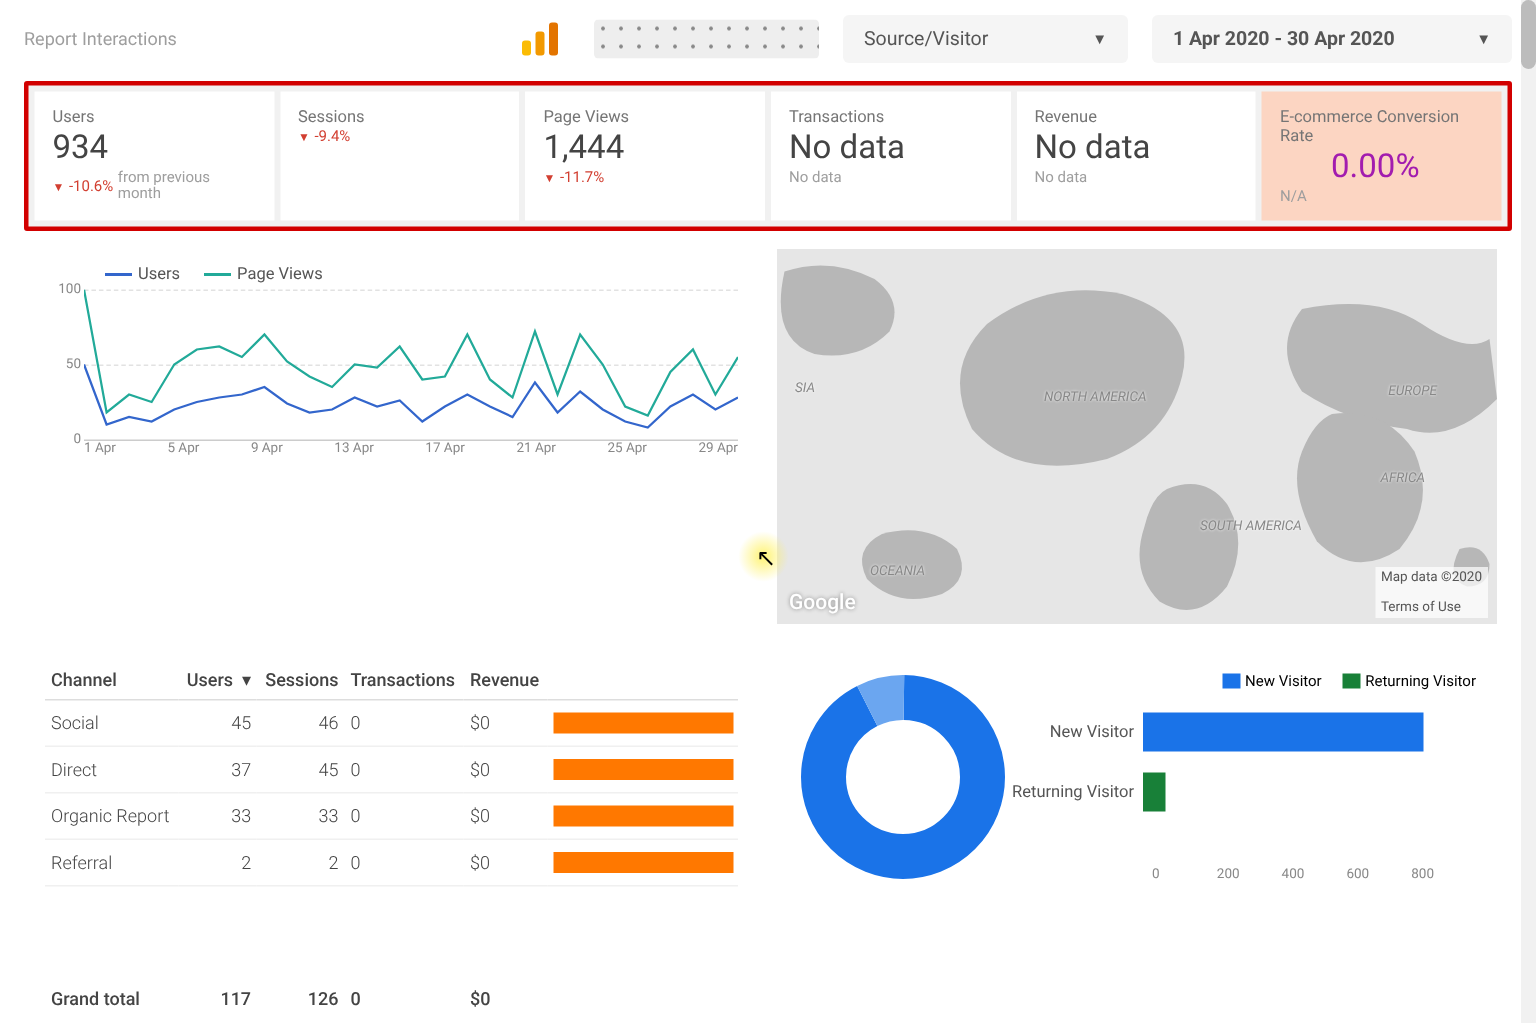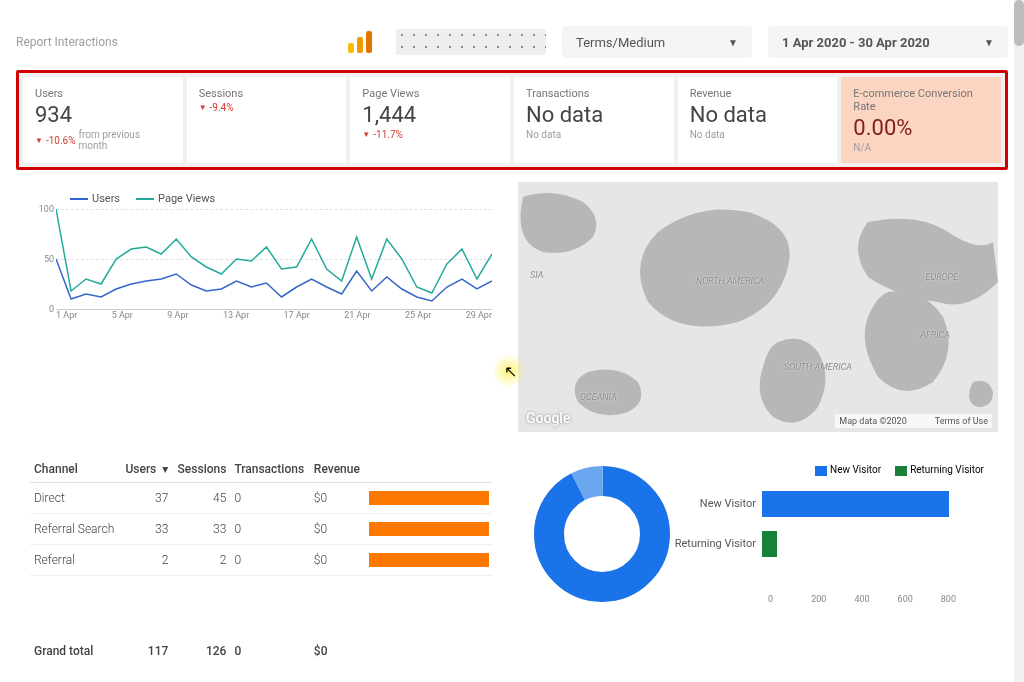--- a/index.html
+++ b/index.html
@@ -5,21 +5,21 @@
   * { box-sizing: border-box; margin: 0; padding: 0; }
   body {
     font-family: Roboto, Arial, sans-serif;
     background: #f0f0f0;
     width: 1024px;
     height: 682px;
     overflow: hidden;
     position: relative;
   }
   .page {
-    padding: 26px 16px;
+    padding: 10px 16px;
     background: #fff;
     width: 1024px;
     height: 682px;
     position: relative;
   }
   .scrollbar {
     position: absolute;
     right: 0; top: 0;
     width: 10px;
     height: 100%;
@@ -83,21 +83,21 @@
     background: #f1f1f1;
   }
   .kpi-card {
     background: #fff;
     flex: 1;
     padding: 10px 12px;
   }
   .kpi-card.highlight { background: #fcd5c2; }
   .kpi-label { font-size: 11px; color: #757575; }
   .kpi-value { font-size: 22px; color: #444; font-weight: 400; margin-top: 2px;}
-  .kpi-value.red { color: #7f1d1d; }
+  .kpi-value.red { color: #a21caf; margin-left: 34px; }
   .kpi-change { font-size: 10px; color: #d23f31; margin-top: 2px; display: flex; align-items: center; gap: 3px;}
   .kpi-change.gray { color: #9e9e9e; }
   .kpi-change .arrow { font-size: 8px; }
   
   .main-grid {
     display: grid;
     grid-template-columns: 490px 480px;
     grid-template-rows: auto auto;
     gap: 12px;
     margin-top: 12px;
@@ -116,21 +116,21 @@
   .chart-area { position: relative; height: 115px; margin-top: 4px;}
   .y-axis { position: absolute; left: 0; top: 0; bottom: 15px; width: 24px;}
   .y-tick { position: absolute; right: 0; font-size: 9px; color: #888; transform: translateY(-50%);}
   .grid-line { position: absolute; left: 26px; right: 0; border-top: 1px dashed #e2e2e2; }
   .x-axis { position: absolute; left: 26px; right: 0; bottom: 0; height: 14px; display: flex; justify-content: space-between;}
   .x-tick { font-size: 9px; color: #888; }
   svg.lines { position: absolute; left: 26px; right: 0; top: 0; bottom: 15px; width: calc(100% - 26px); height: 100px;}
   
   .map-card { height: 250px; background: #e6e6e6; }
   .map-label { position: absolute; font-size: 9px; color: #888; font-style: italic; text-shadow: 0 0 2px #fff;}
-  .map-footer { position: absolute; bottom: 4px; right: 6px; display:flex; gap:28px; font-size: 9px; color: #555; background: rgba(255,255,255,.7); padding: 2px 4px;}
+  .map-footer { position: absolute; bottom: 4px; right: 6px; display:flex; gap:10px; font-size: 9px; color: #555; background: rgba(255,255,255,.7); padding: 2px 4px; flex-direction: column;}
   .map-google { position: absolute; bottom: 6px; left: 8px; font-size: 14px; color: #fff; font-weight: 500; text-shadow: 0 0 3px rgba(0,0,0,.4);}
   .map-land { fill: #b7b7b7; }
   
   .table-card { padding: 12px 14px; height: 265px;}
   table { width: 100%; border-collapse: collapse; font-size: 12px; color: #444;}
   th { text-align: left; font-weight: 500; padding: 6px 4px; border-bottom: 1px solid #ddd; font-size: 12px;}
   th.right, td.right { text-align: right; margin-left: 18px; }
   td { padding: 8px 4px; border-bottom: 1px solid #f0f0f0; font-weight: 300;}
   .bar-cell { padding: 4px 0 4px 4px;}
   .rev-bar { height: 14px; background: #ff7800; width: 120px; display: inline-block; vertical-align: middle;}
@@ -168,21 +168,21 @@
     <div class="title-block">
       <div class="subtitle">Report Interactions</div>
     </div>
     <div class="ga-logo">
       <div class="ga-bar a"></div>
         <div class="ga-bar b"></div>
         <div class="ga-bar c"></div>
     </div>
     <div class="dotshape"></div>
     <div class="select-box">
-      <span>Terms/Medium</span>
+      <span>Source/Visitor</span>
       <span class="caret">▼</span>
     </div>
     <div class="select-box wide">
       <span>1 Apr 2020 - 30 Apr 2020</span>
       <span class="caret">▼</span>
     </div>
   </div>
 
   <div class="kpi-row" id="kpi-row">
       <div class="kpi-card">
@@ -284,21 +284,21 @@
         <path class="map-land" d="M260,160 q25,-10 40,10 q15,25 0,55 q-20,25 -45,10 q-20,-20 -10,-50 q5,-20 15,-25 z"></path>
         <path class="map-land" d="M350,40 q50,-10 80,10 q30,20 45,10 l5,40 q-30,30 -60,20 q-40,-5 -70,-25 q-20,-30 0,-55 z"></path>
         <path class="map-land" d="M370,110 q35,-5 55,25 q15,35 -10,65 q-30,20 -55,-5 q-20,-35 -10,-60 q8,-20 20,-25 z"></path>
         <path class="map-land" d="M70,190 q30,-8 50,10 q10,20 -10,30 q-30,10 -50,-10 q-10,-20 10,-30 z"></path>
         <path class="map-land" d="M455,200 q15,-5 20,10 q0,15 -15,15 q-15,-5 -5,-25 z"></path>
       </svg>
       <span class="map-label" style="top:88px; left:12px">SIA</span>
       <span class="map-label" style="top:94px; left:178px">NORTH AMERICA</span>
       <span class="map-label" style="top:90px; right:40px">EUROPE</span>
       <span class="map-label" style="top:148px; right:48px">AFRICA</span>
-      <span class="map-label" style="top:180px; left:266px">SOUTH AMERICA</span>
+      <span class="map-label" style="top:180px; left:282px">SOUTH AMERICA</span>
       <span class="map-label" style="top:210px; left:62px">OCEANIA</span>
       <div class="map-google">Google</div>
       <div class="map-footer">
         <span>Map data ©2020</span>
         <span>Terms of Use</span>
       </div>
     </div>
 
     <div class="card table-card">
       <table>
@@ -307,29 +307,37 @@
           <th>Channel</th>
           <th class="right"><span>Users</span> &nbsp;▾</th>
           <th class="right">Sessions</th>
           <th>Transactions</th>
           <th>Revenue</th>
           <th></th>
         </tr>
           </thead>
         <tbody id="channel-rows">
             <tr>
+              <td>Social</td>
+              <td class="right">45</td>
+              <td class="right">46</td>
+              <td>0</td>
+              <td>$0</td>
+              <td class="bar-cell"><span class="rev-bar"></span></td>
+            </tr>
+            <tr>
               <td>Direct</td>
               <td class="right">37</td>
               <td class="right">45</td>
               <td>0</td>
               <td>$0</td>
               <td class="bar-cell"><span class="rev-bar"></span></td>
             </tr>
             <tr>
-              <td>Referral Search</td>
+              <td>Organic Report</td>
               <td class="right">33</td>
               <td class="right">33</td>
               <td>0</td>
               <td>$0</td>
               <td class="bar-cell"><span class="rev-bar"></span></td>
             </tr>
             <tr>
               <td>Referral</td>
               <td class="right">2</td>
               <td class="right">2</td>

